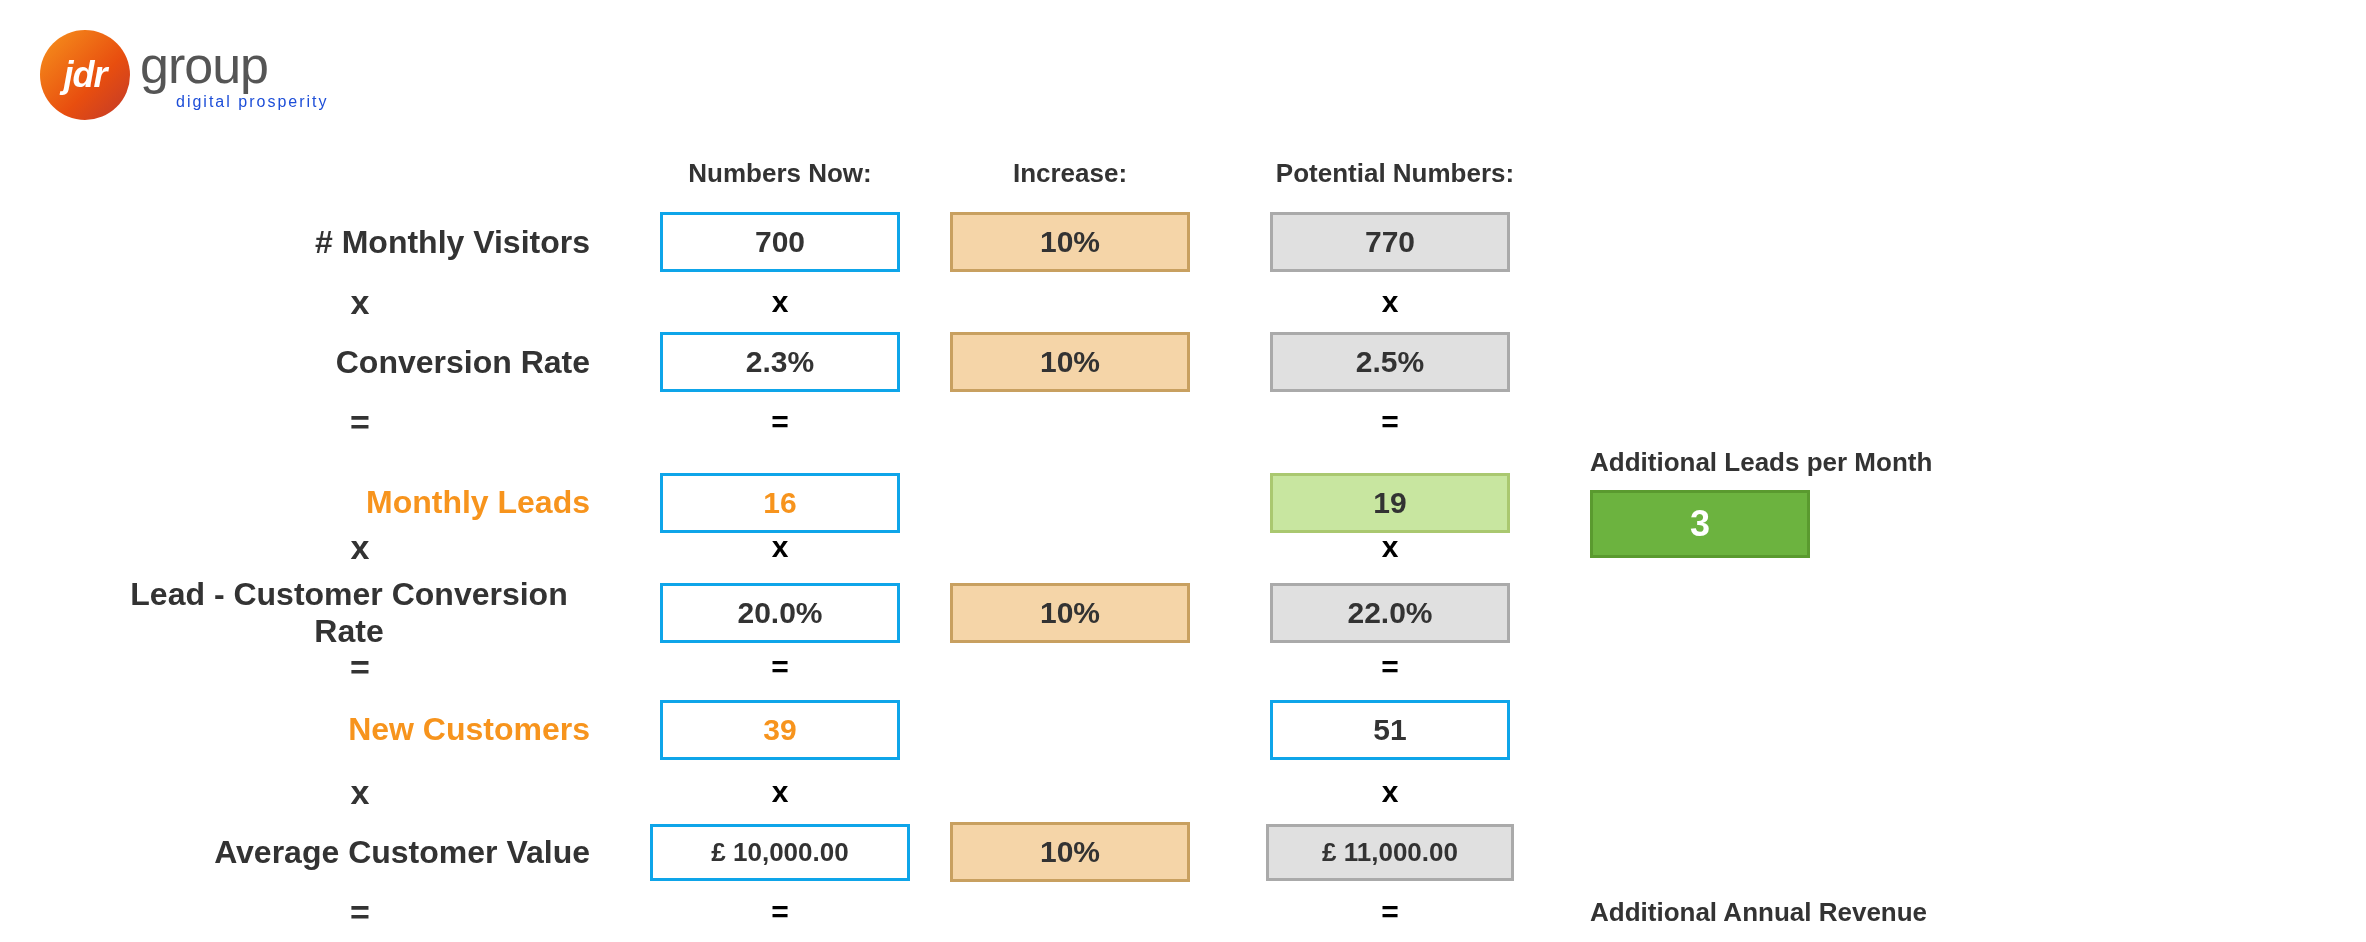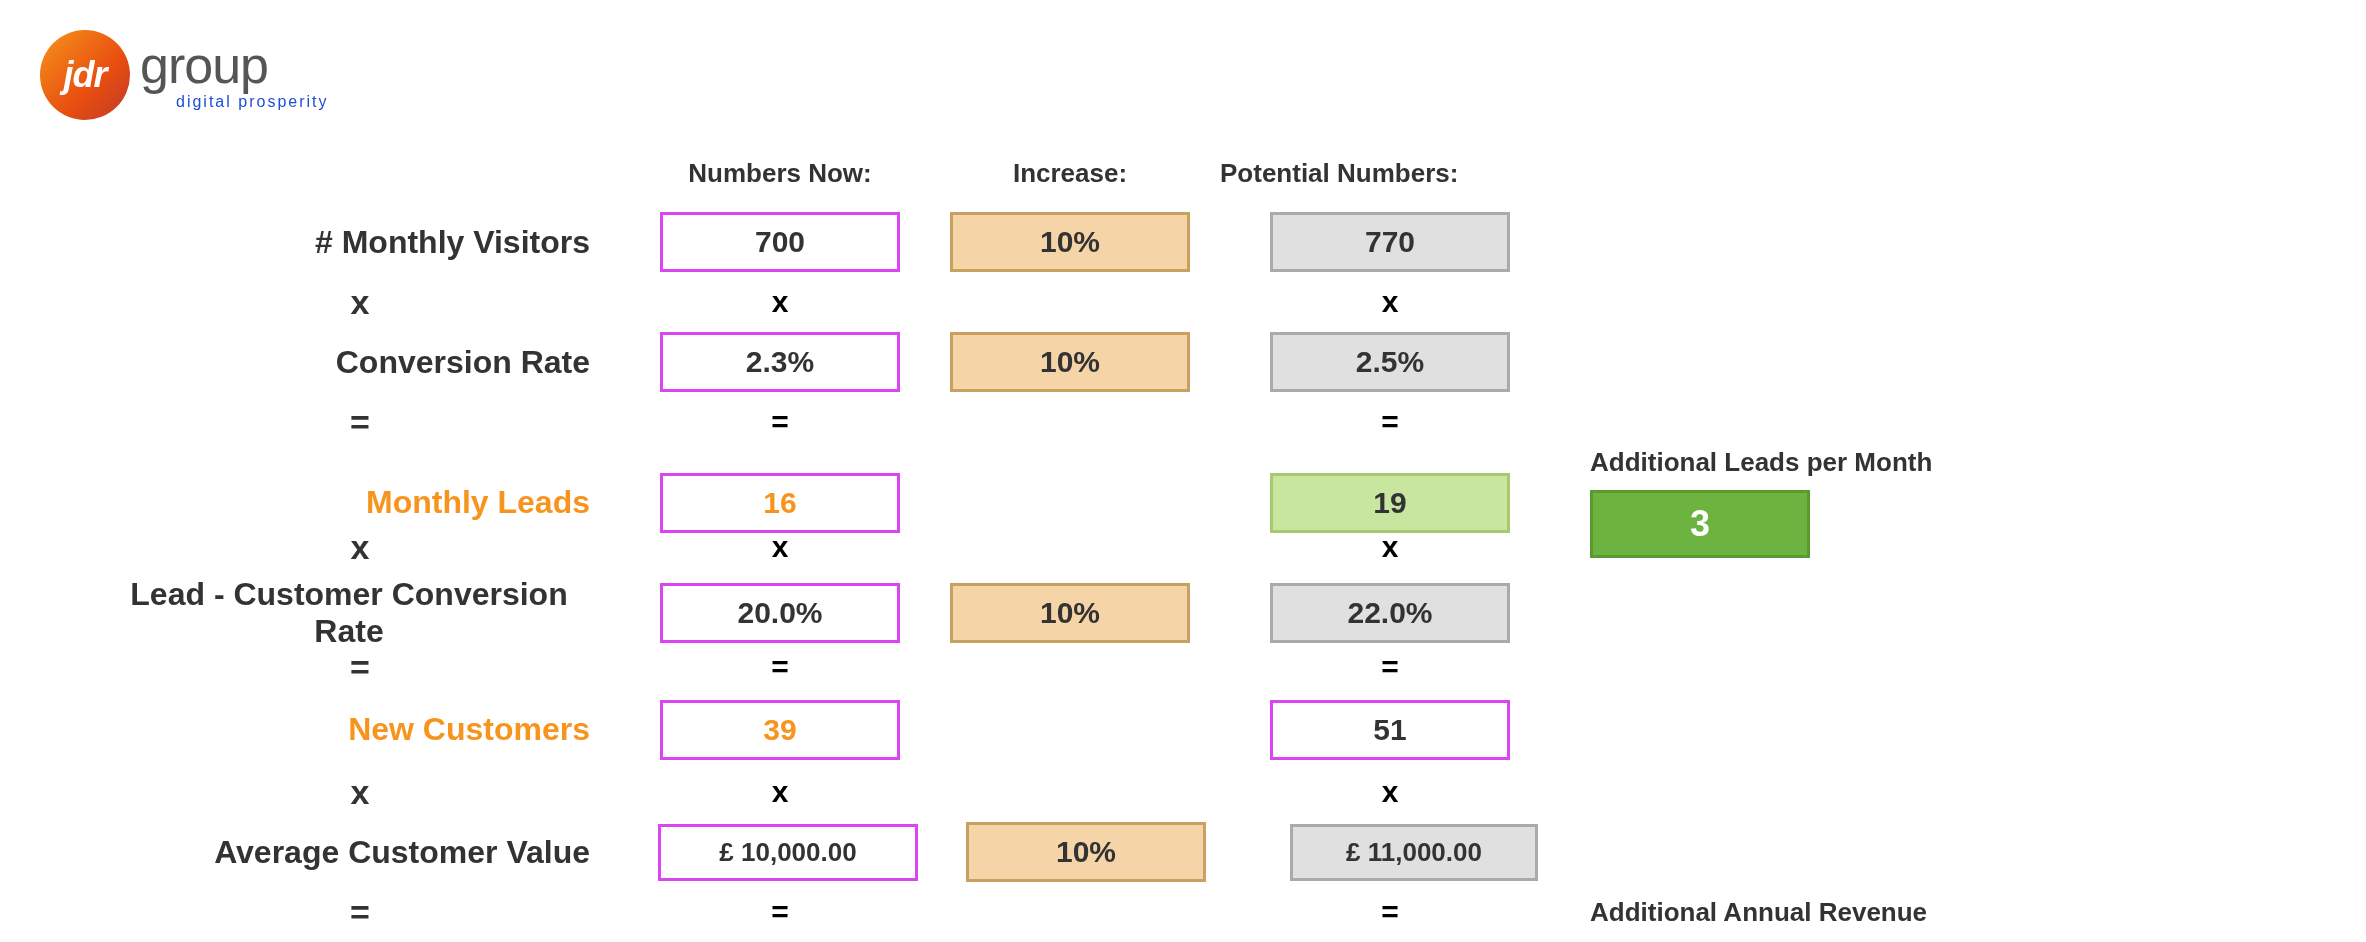--- a/index.html
+++ b/index.html
@@ -111,21 +111,21 @@
 
     .cell.orange {
       color: #f7941d;
     }
 
     .cell.operator {
       font-size: 34px;
     }
 
     .box {
-      border: 3px solid #d946ef;
+      border: 3px solid #0ea5e9;
       background: white;
       text-align: center;
       font-size: 30px;
       font-weight: bold;
       color: #333;
       padding: 10px 20px;
       min-width: 210px;
       width: 240px;
     }
 
@@ -149,21 +149,21 @@
       <span class="logo-tagline">digital prosperity</span>
     </div>
   </div>
 
   <div class="calc-wrapper">
 
     <div style="display:grid; grid-template-columns: 520px 320px 260px 380px 300px; margin-bottom:10px;">
       <div></div>
       <div class="col-header">Numbers Now:</div>
       <div class="col-header">Increase:</div>
-      <div class="col-header" style="text-align:left; padding-left:20px;">Potential Numbers:</div>
+      <div class="col-header" style="text-align:center; padding-left:20px;">Potential Numbers:</div>
       <div></div>
     </div>
 
     <div style="display:grid; grid-template-columns: 520px 320px 260px 380px 300px; align-items:center; height:70px;">
       <div class="cell label label-left"># Monthly Visitors</div>
       <div class="cell">
         <div class="box">700</div>
       </div>
       <div class="cell">
         <div class="box orange-bg">10%</div>
@@ -262,21 +262,21 @@
     </div>
 
     <div style="display:grid; grid-template-columns: 520px 320px 260px 380px 300px; align-items:center; height:50px;">
       <div class="cell label operator">x</div>
       <div class="cell operator" style="font-size:30px; font-weight:bold;">x</div>
       <div></div>
       <div class="cell operator" style="font-size:30px; font-weight:bold;">x</div>
       <div></div>
     </div>
 
-    <div style="display:grid; grid-template-columns: 520px 320px 260px 380px 300px; align-items:center; height:70px;gap:8px;">
+    <div style="display:grid; grid-template-columns: 520px 320px 260px 380px 300px; align-items:center; height:70px;">
       <div class="cell label label-left">Average Customer Value</div>
       <div class="cell">
         <div class="box" style="font-size:26px; width:260px;">£   10,000.00</div>
       </div>
       <div class="cell">
         <div class="box orange-bg">10%</div>
       </div>
       <div class="cell">
         <div class="box gray" style="font-size:26px; width:248px;">£   11,000.00</div>
       </div>

